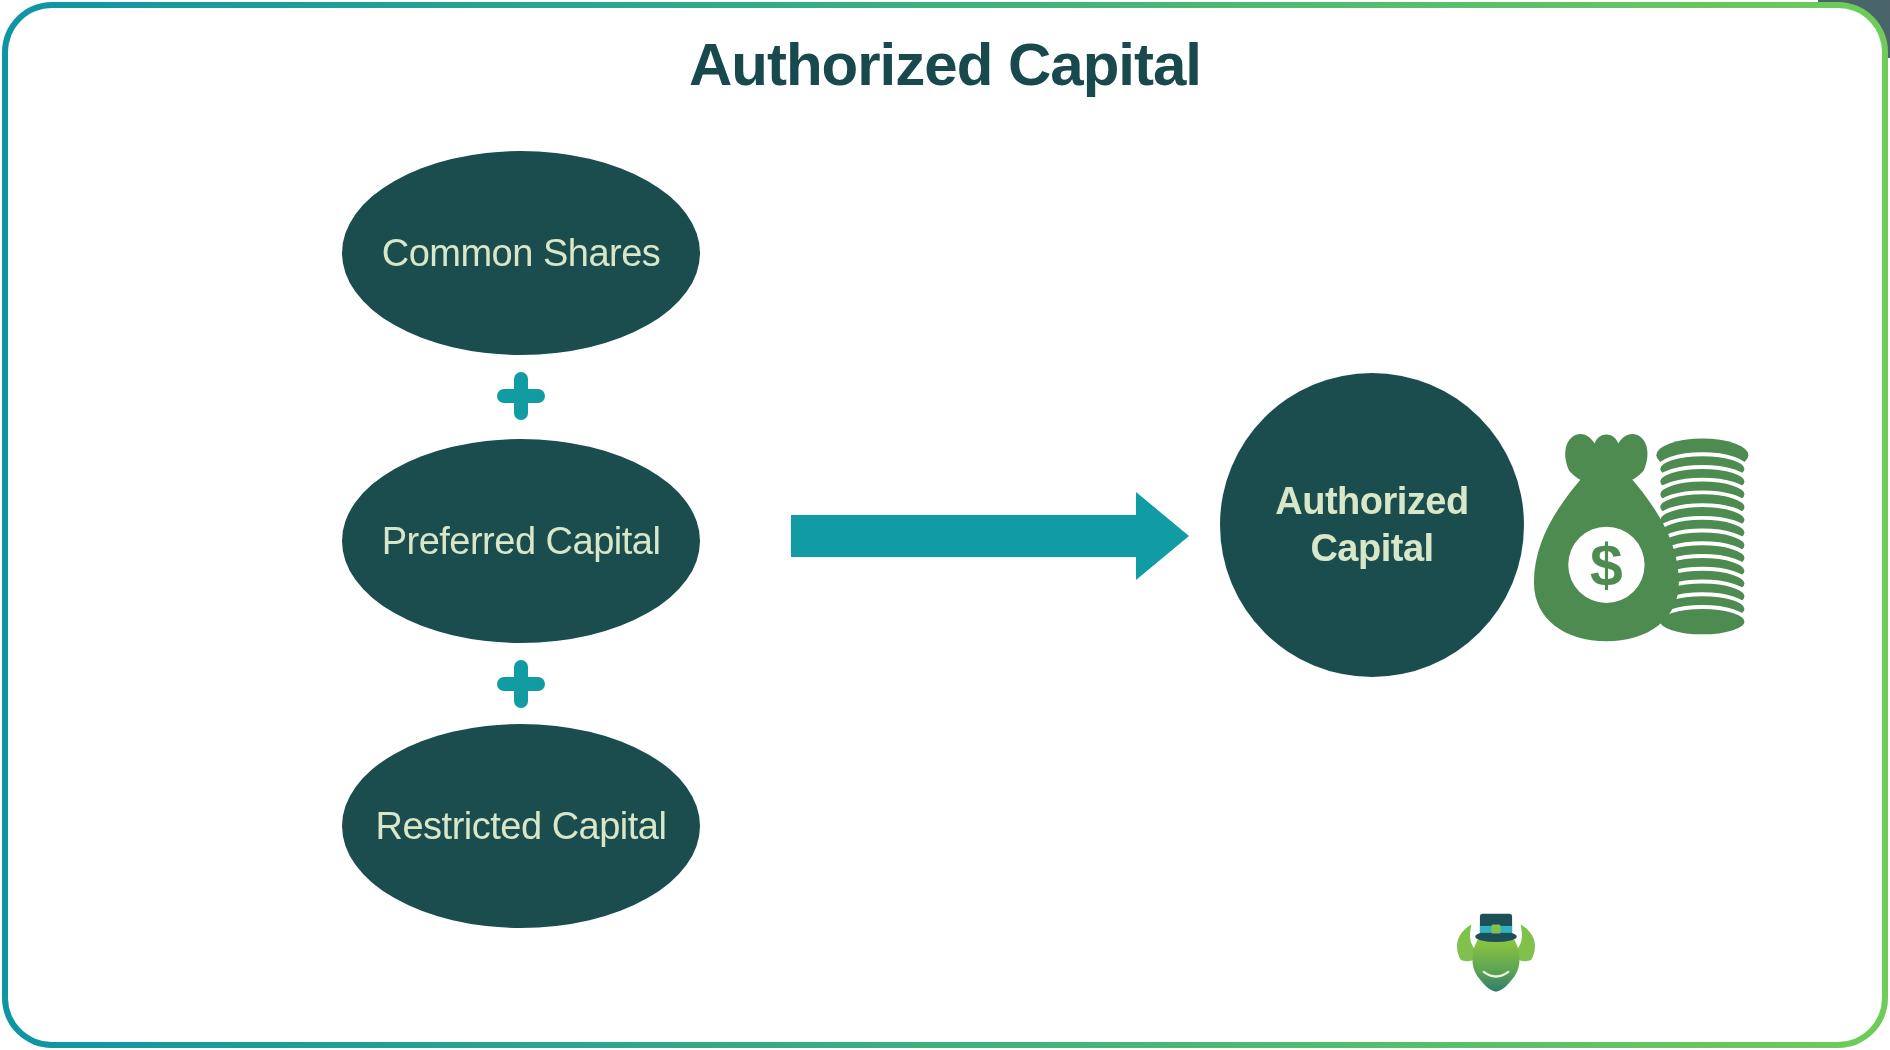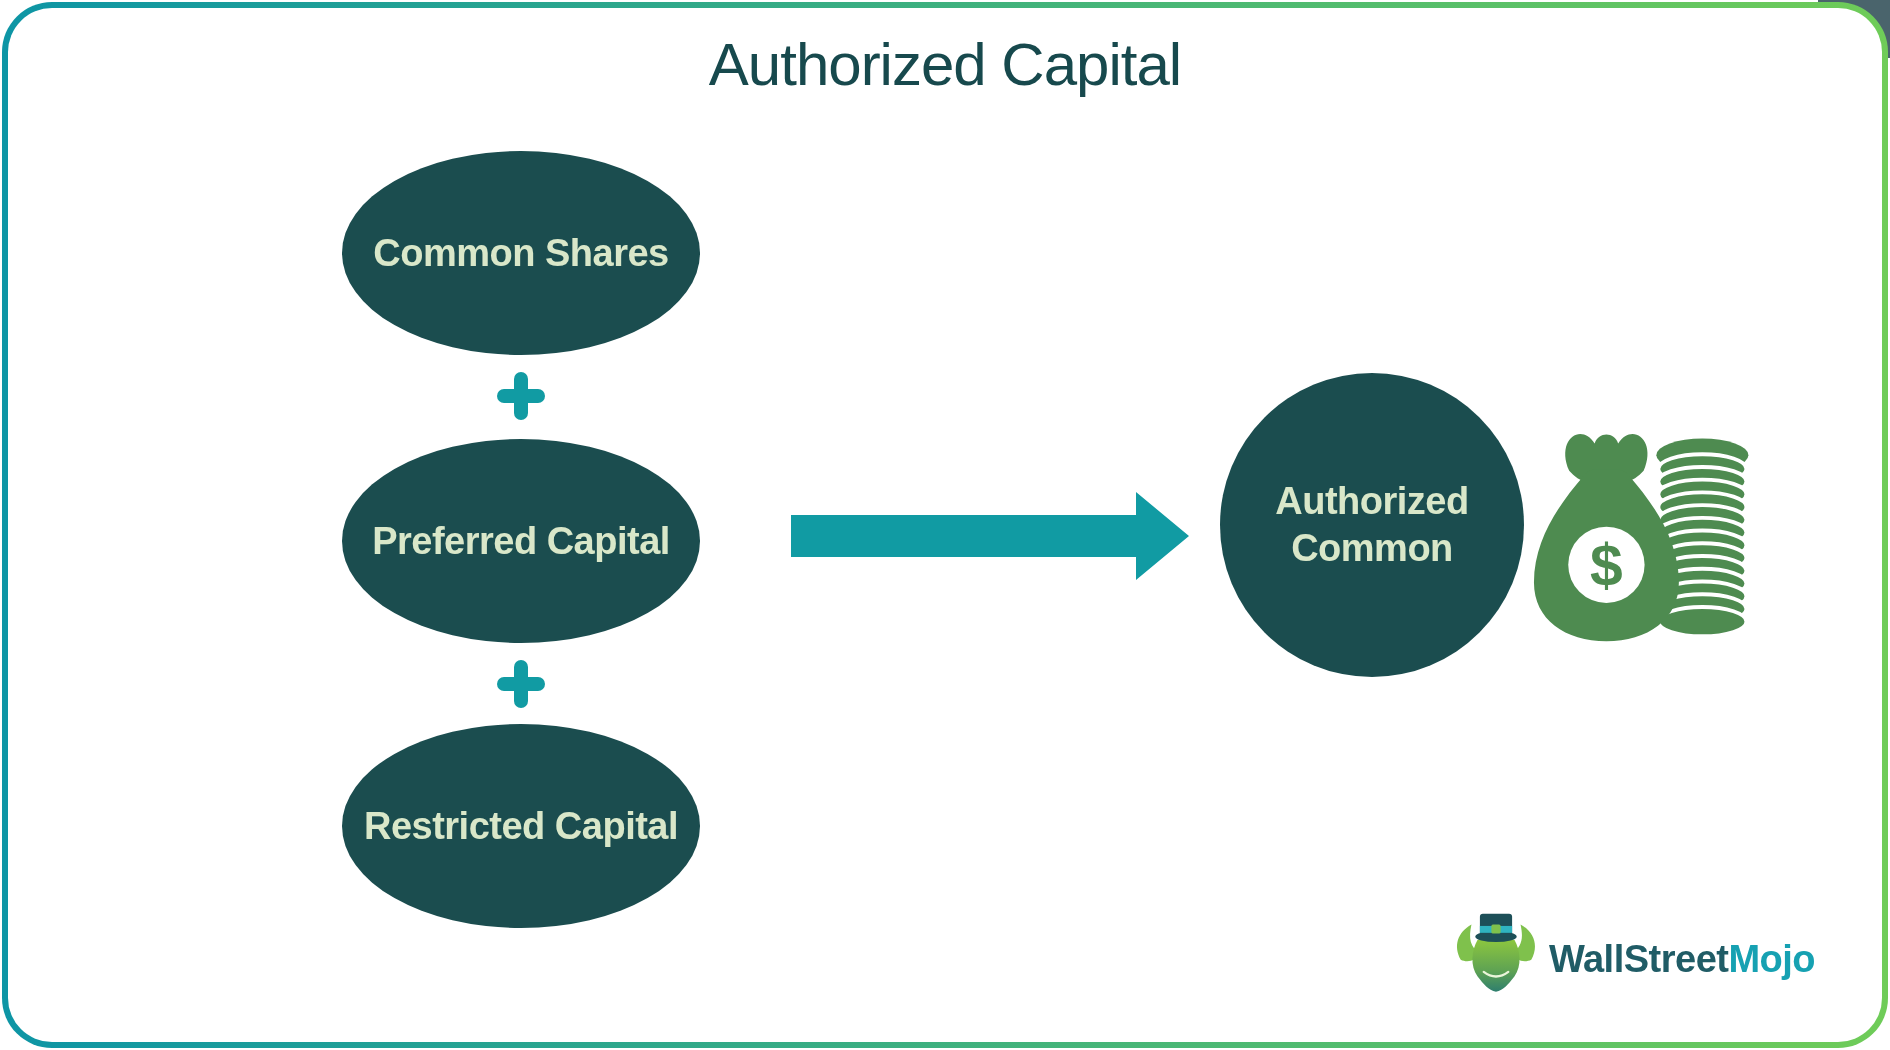--- a/index.html
+++ b/index.html
@@ -26,25 +26,25 @@
   .corner-backdrop{position:absolute;top:0;right:0;width:72px;height:58px;
     background:var(--corner-dark);z-index:0;}
 
   .card{position:absolute;inset:2px;border-radius:50px;z-index:1;
     background:linear-gradient(90deg,var(--border-teal),var(--border-green));}
   .card-inner{position:absolute;inset:6px;border-radius:44px;background:#fff;}
 
   .content{position:absolute;inset:0;z-index:2;}
 
   .title{position:absolute;left:0;right:0;top:30px;text-align:center;
-    font-size:60px;font-weight:400;letter-spacing:-1px;color:var(--title-color);}
+    font-size:60px;font-weight:700;letter-spacing:-1px;color:var(--title-color);}
 
   .ellipse{position:absolute;width:358px;height:204px;border-radius:50%;
     background:var(--shape-dark);display:flex;align-items:center;justify-content:center;}
-  .ellipse span{color:var(--pale-text);font-size:38px;font-weight:700;letter-spacing:-0.5px;}
+  .ellipse span{color:var(--pale-text);font-size:38px;font-weight:400;letter-spacing:-0.5px;}
   .e1{left:342px;top:151px;}
   .e2{left:342px;top:439px;}
   .e3{left:342px;top:724px;}
 
   .plus{position:absolute;width:48px;height:48px;}
   .plus::before,.plus::after{content:"";position:absolute;background:var(--accent);border-radius:7px;}
   .plus::before{left:0;top:17px;width:48px;height:14px;}
   .plus::after{left:17px;top:0;width:14px;height:48px;}
   .p1{left:497px;top:372px;}
   .p2{left:497px;top:660px;}
@@ -108,21 +108,21 @@
     <div class="ellipse e3">
       <span>Restricted Capital</span>
     </div>
 
     <svg class="arrow" viewBox="0 0 398 88" preserveAspectRatio="none">
       <polygon points="0,23 345,23 345,0 398,44 345,88 345,65 0,65"></polygon>
     </svg>
 
     <div class="result-circle">
       <span>Authorized</span>
-      <span>Common</span>
+      <span>Capital</span>
     </div>
 
     <svg class="money-icon" viewBox="0 0 240 240">
       <g>
         <ellipse class="coin-top" cx="174" cy="40" rx="47" ry="17"></ellipse>
         <ellipse class="coin" cx="174" cy="54" rx="45" ry="15"></ellipse>
         <ellipse class="coin" cx="174" cy="67" rx="45" ry="15"></ellipse>
         <ellipse class="coin" cx="174" cy="80" rx="45" ry="15"></ellipse>
         <ellipse class="coin" cx="174" cy="93" rx="45" ry="15"></ellipse>
         <ellipse class="coin" cx="174" cy="106" rx="45" ry="15"></ellipse>
@@ -154,18 +154,15 @@
       <path class="horn" d="M14,70 C4,52 10,34 28,24 C24,42 26,54 40,62 C34,72 22,74 14,70 Z"></path>
       <path class="horn" d="M106,70 C116,52 110,34 92,24 C96,42 94,54 80,62 C86,72 98,74 106,70 Z"></path>
       <path class="head" d="M36,44 L84,44 C92,58 94,78 84,92 C76,102 70,110 60,112 C50,110 44,102 36,92 C26,78 28,58 36,44 Z"></path>
       <ellipse class="hat" cx="60" cy="40" rx="27" ry="7"></ellipse>
       <rect class="hat" x="39" y="10" width="42" height="30" rx="4"></rect>
       <rect class="band" x="39" y="26" width="42" height="9"></rect>
       <rect class="buckle" x="54" y="24" width="12" height="12" rx="2"></rect>
       <path class="smile" d="M44,86 Q60,98 76,86"></path>
     </svg>
 
-    <div class="brand">
-      <span class="first">WallStreet</span><span class="second">Mojo</span>
-    </div>
 
   </div>
 </div>
 
 </body></html>

